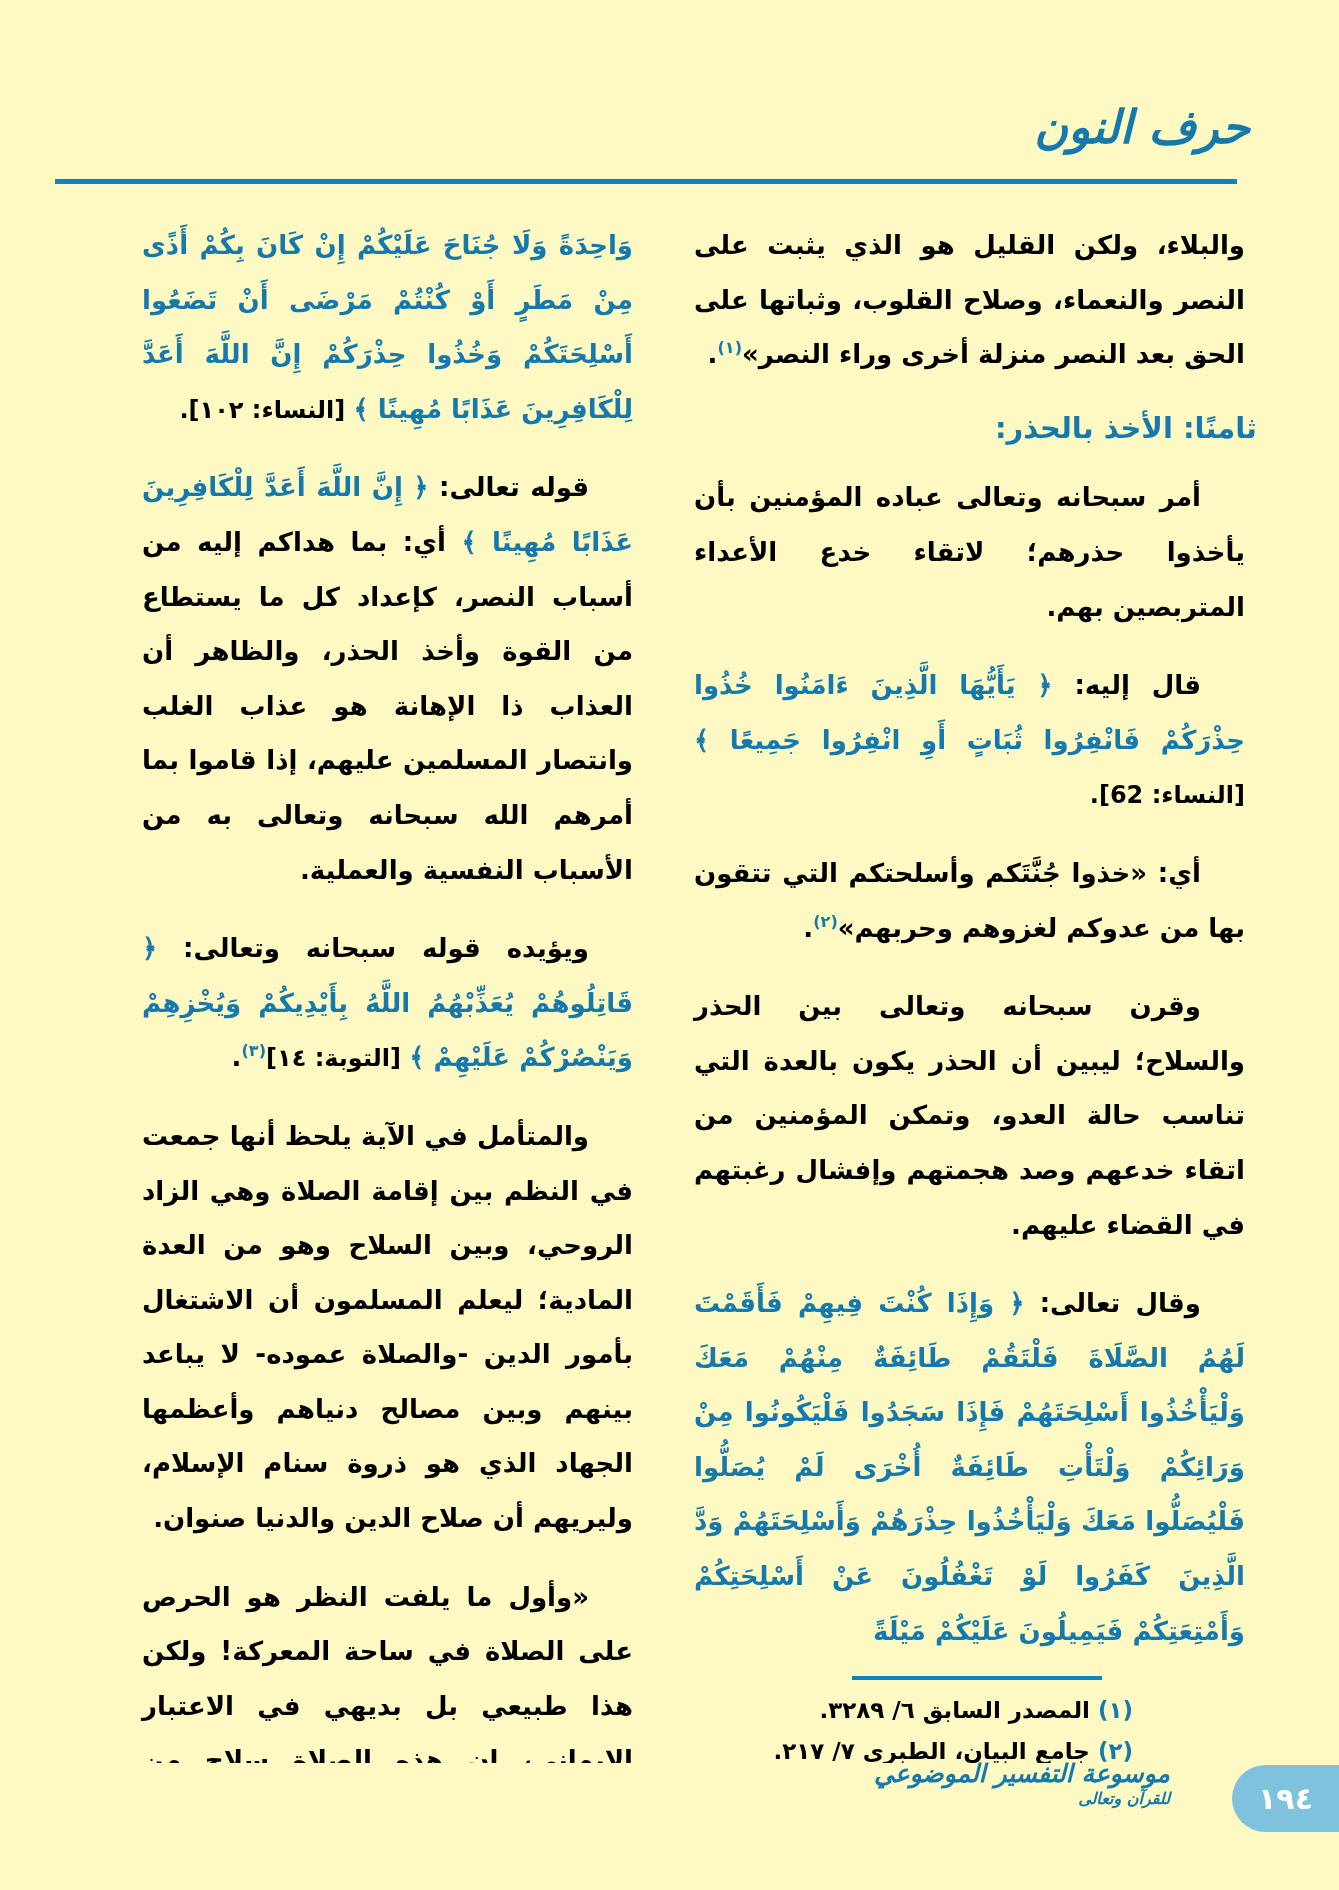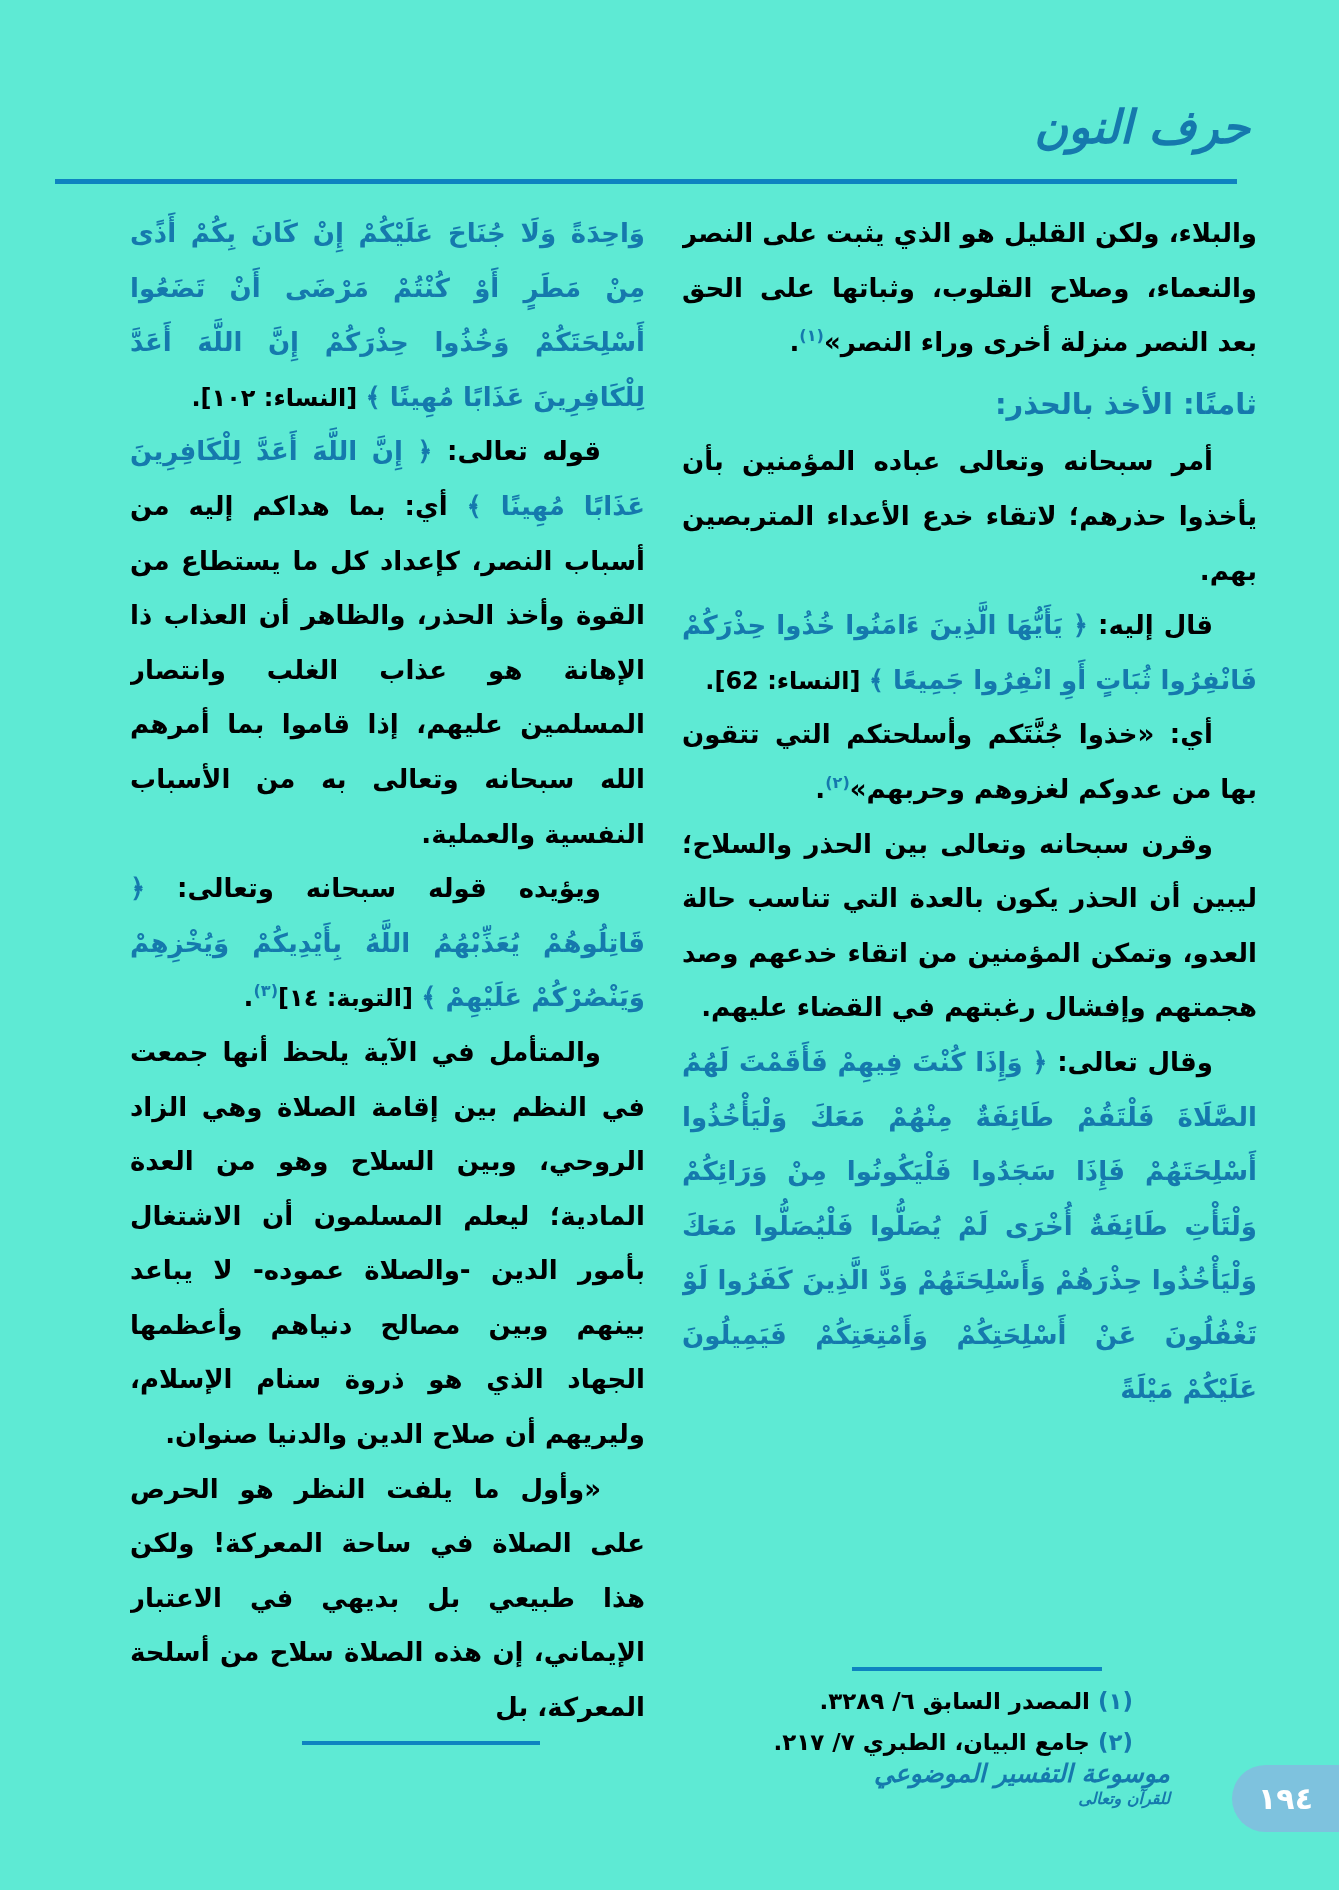--- a/index.html
+++ b/index.html
@@ -1,20 +1,20 @@
 <!DOCTYPE html>
 <html lang="ar" dir="rtl"><head>
 <meta charset="utf-8">
 <style>
   html, body { margin: 0; padding: 0; background: #ffffff; }
   .page {
     position: relative;
     width: 1339px;
     height: 1890px;
-    background: #5eead4;
+    background: #fef9c3;
     overflow: hidden;
     direction: rtl;
     font-family: "DejaVu Sans", sans-serif;
     color: #000;
   }
   .chapter-title {
     position: absolute;
     top: 104px;
     right: 89px;
     color: #1579AD;
@@ -43,21 +43,21 @@
     gap: 37px;
   }
   .column {
     display: flex;
     flex-direction: column;
     overflow: hidden;
   }
   .column.right { flex: 0 0 575px; }
   .column.left  { flex: 1 1 auto; }
   .column p {
-    margin: 0;
+    margin: 12px;
     font-size: 26px;
     line-height: 2.1;
     font-weight: 700;
     text-align: justify;
     text-justify: inter-word;
   }
   .indent { text-indent: 44px; }
   .quran { color: #1579AD; }
   .ref { color: #000; font-size: 24px; }
   .section-heading {

